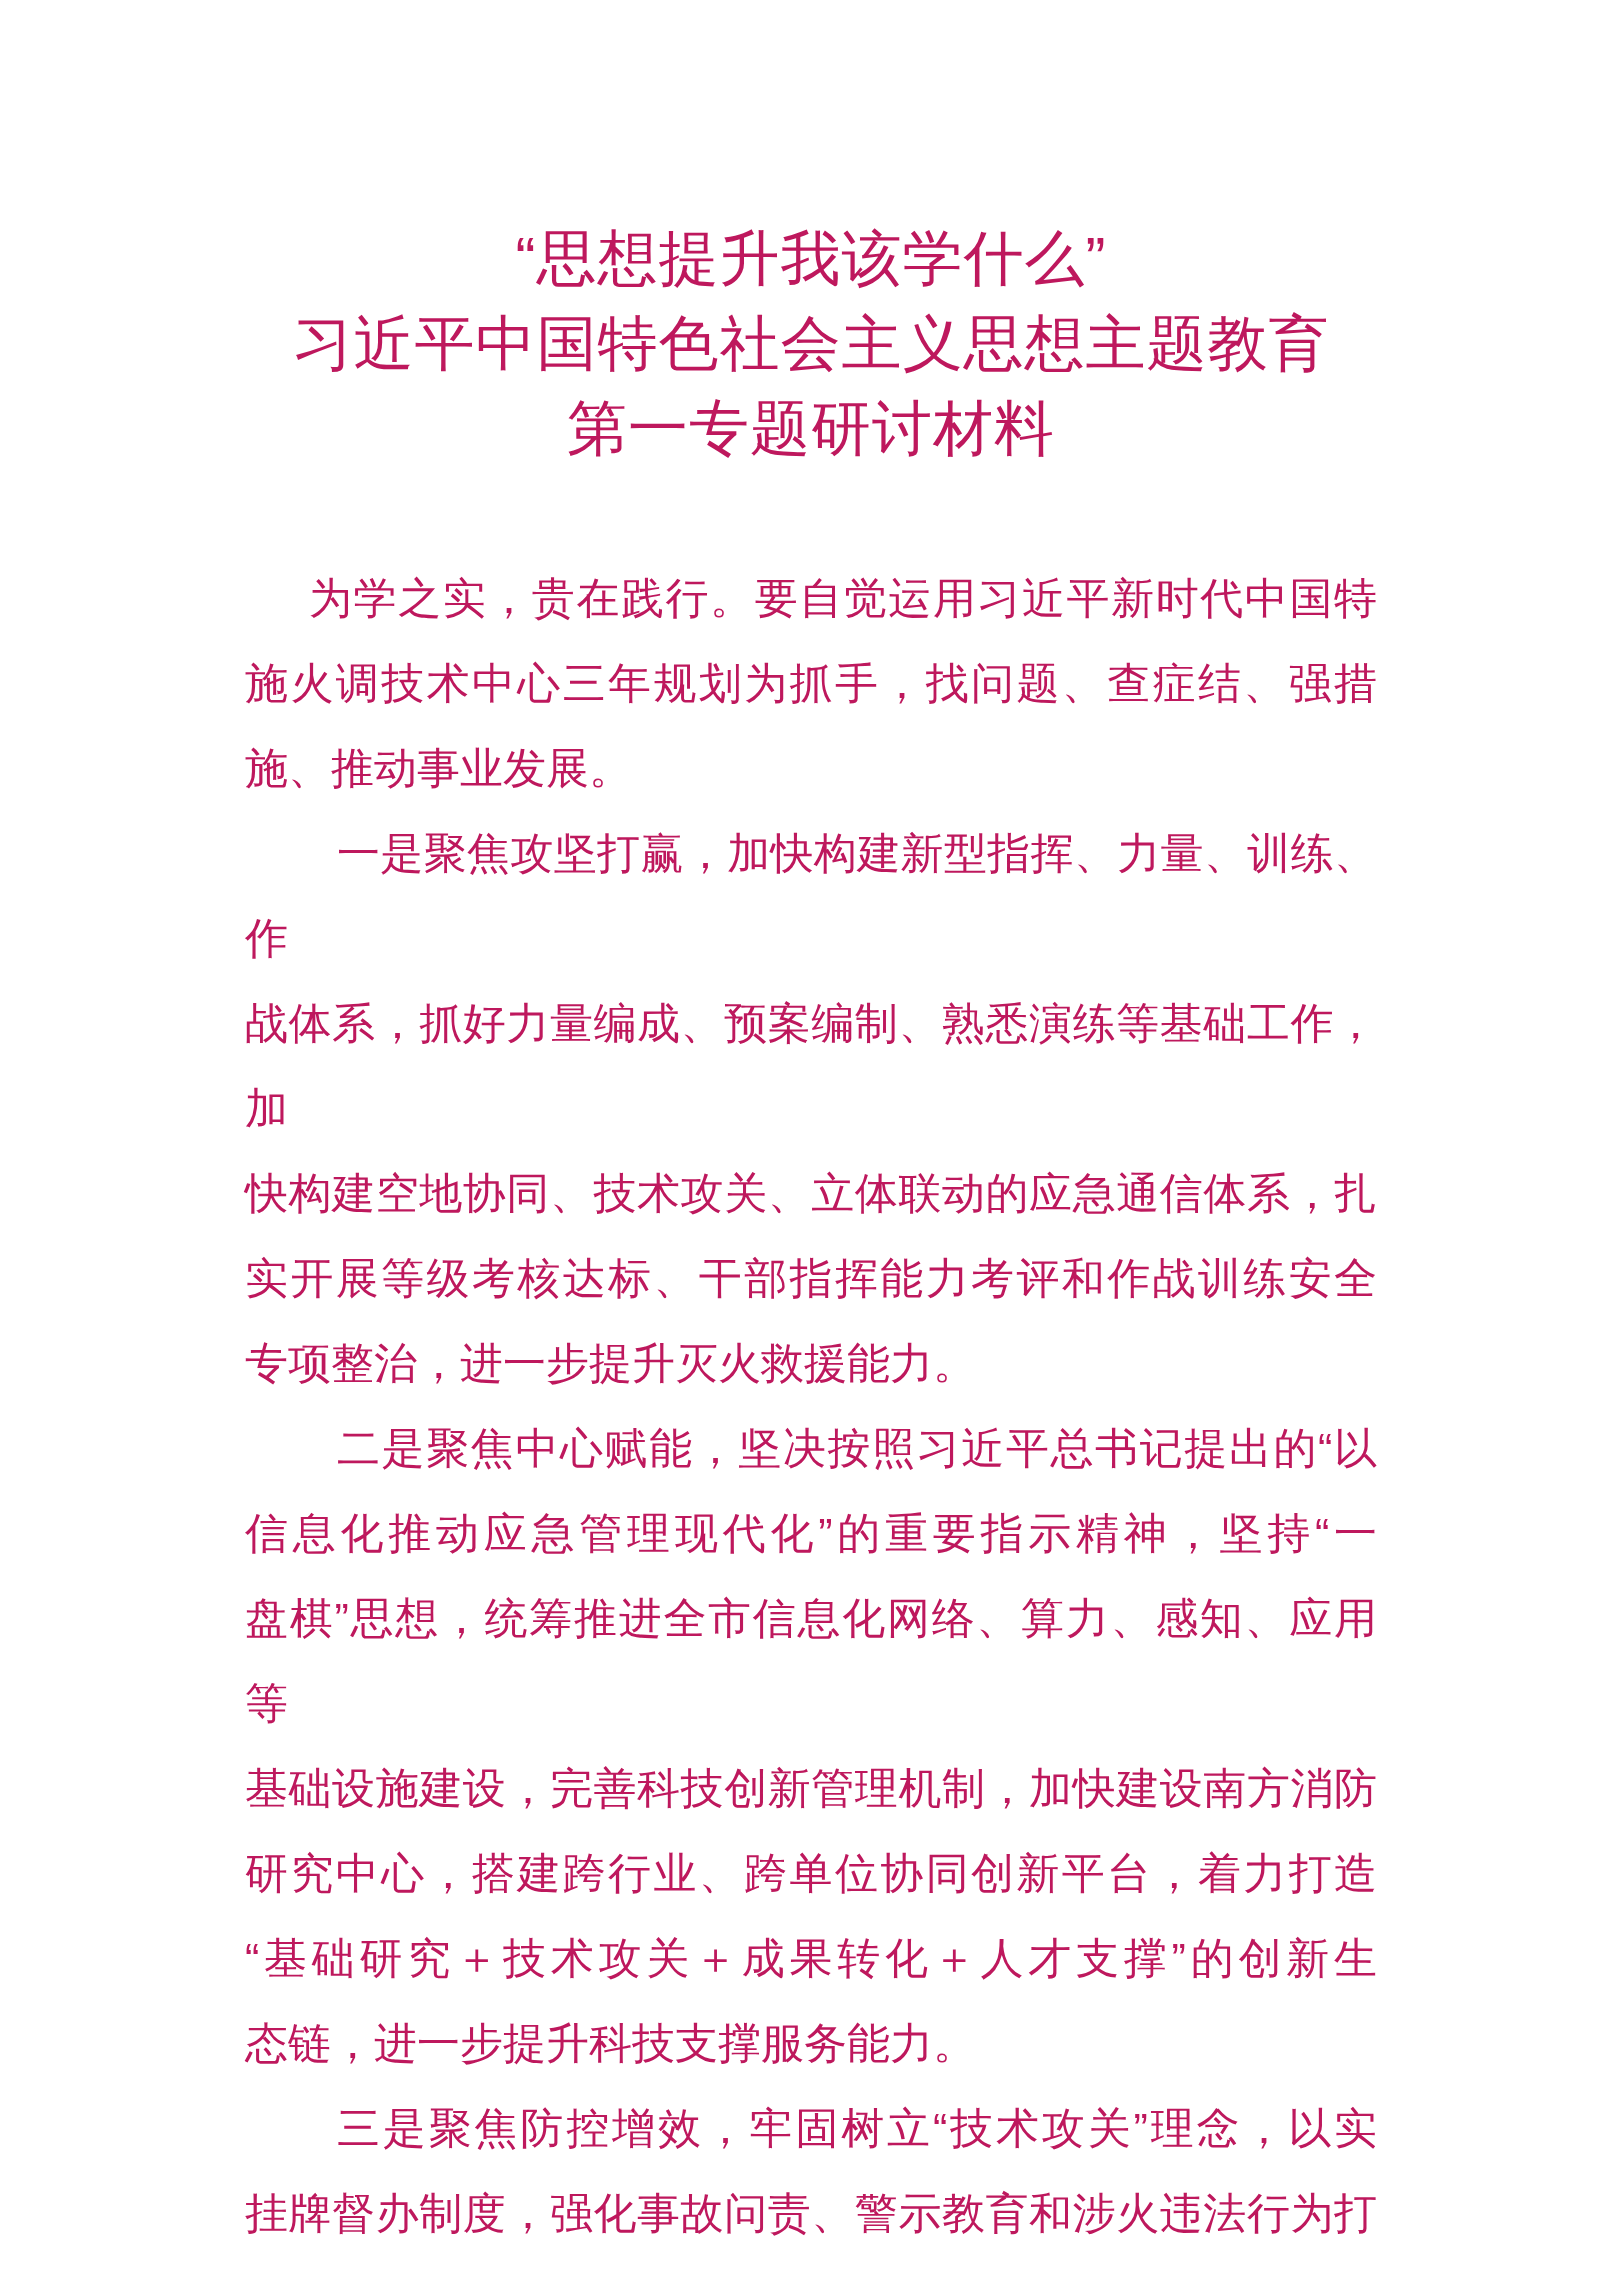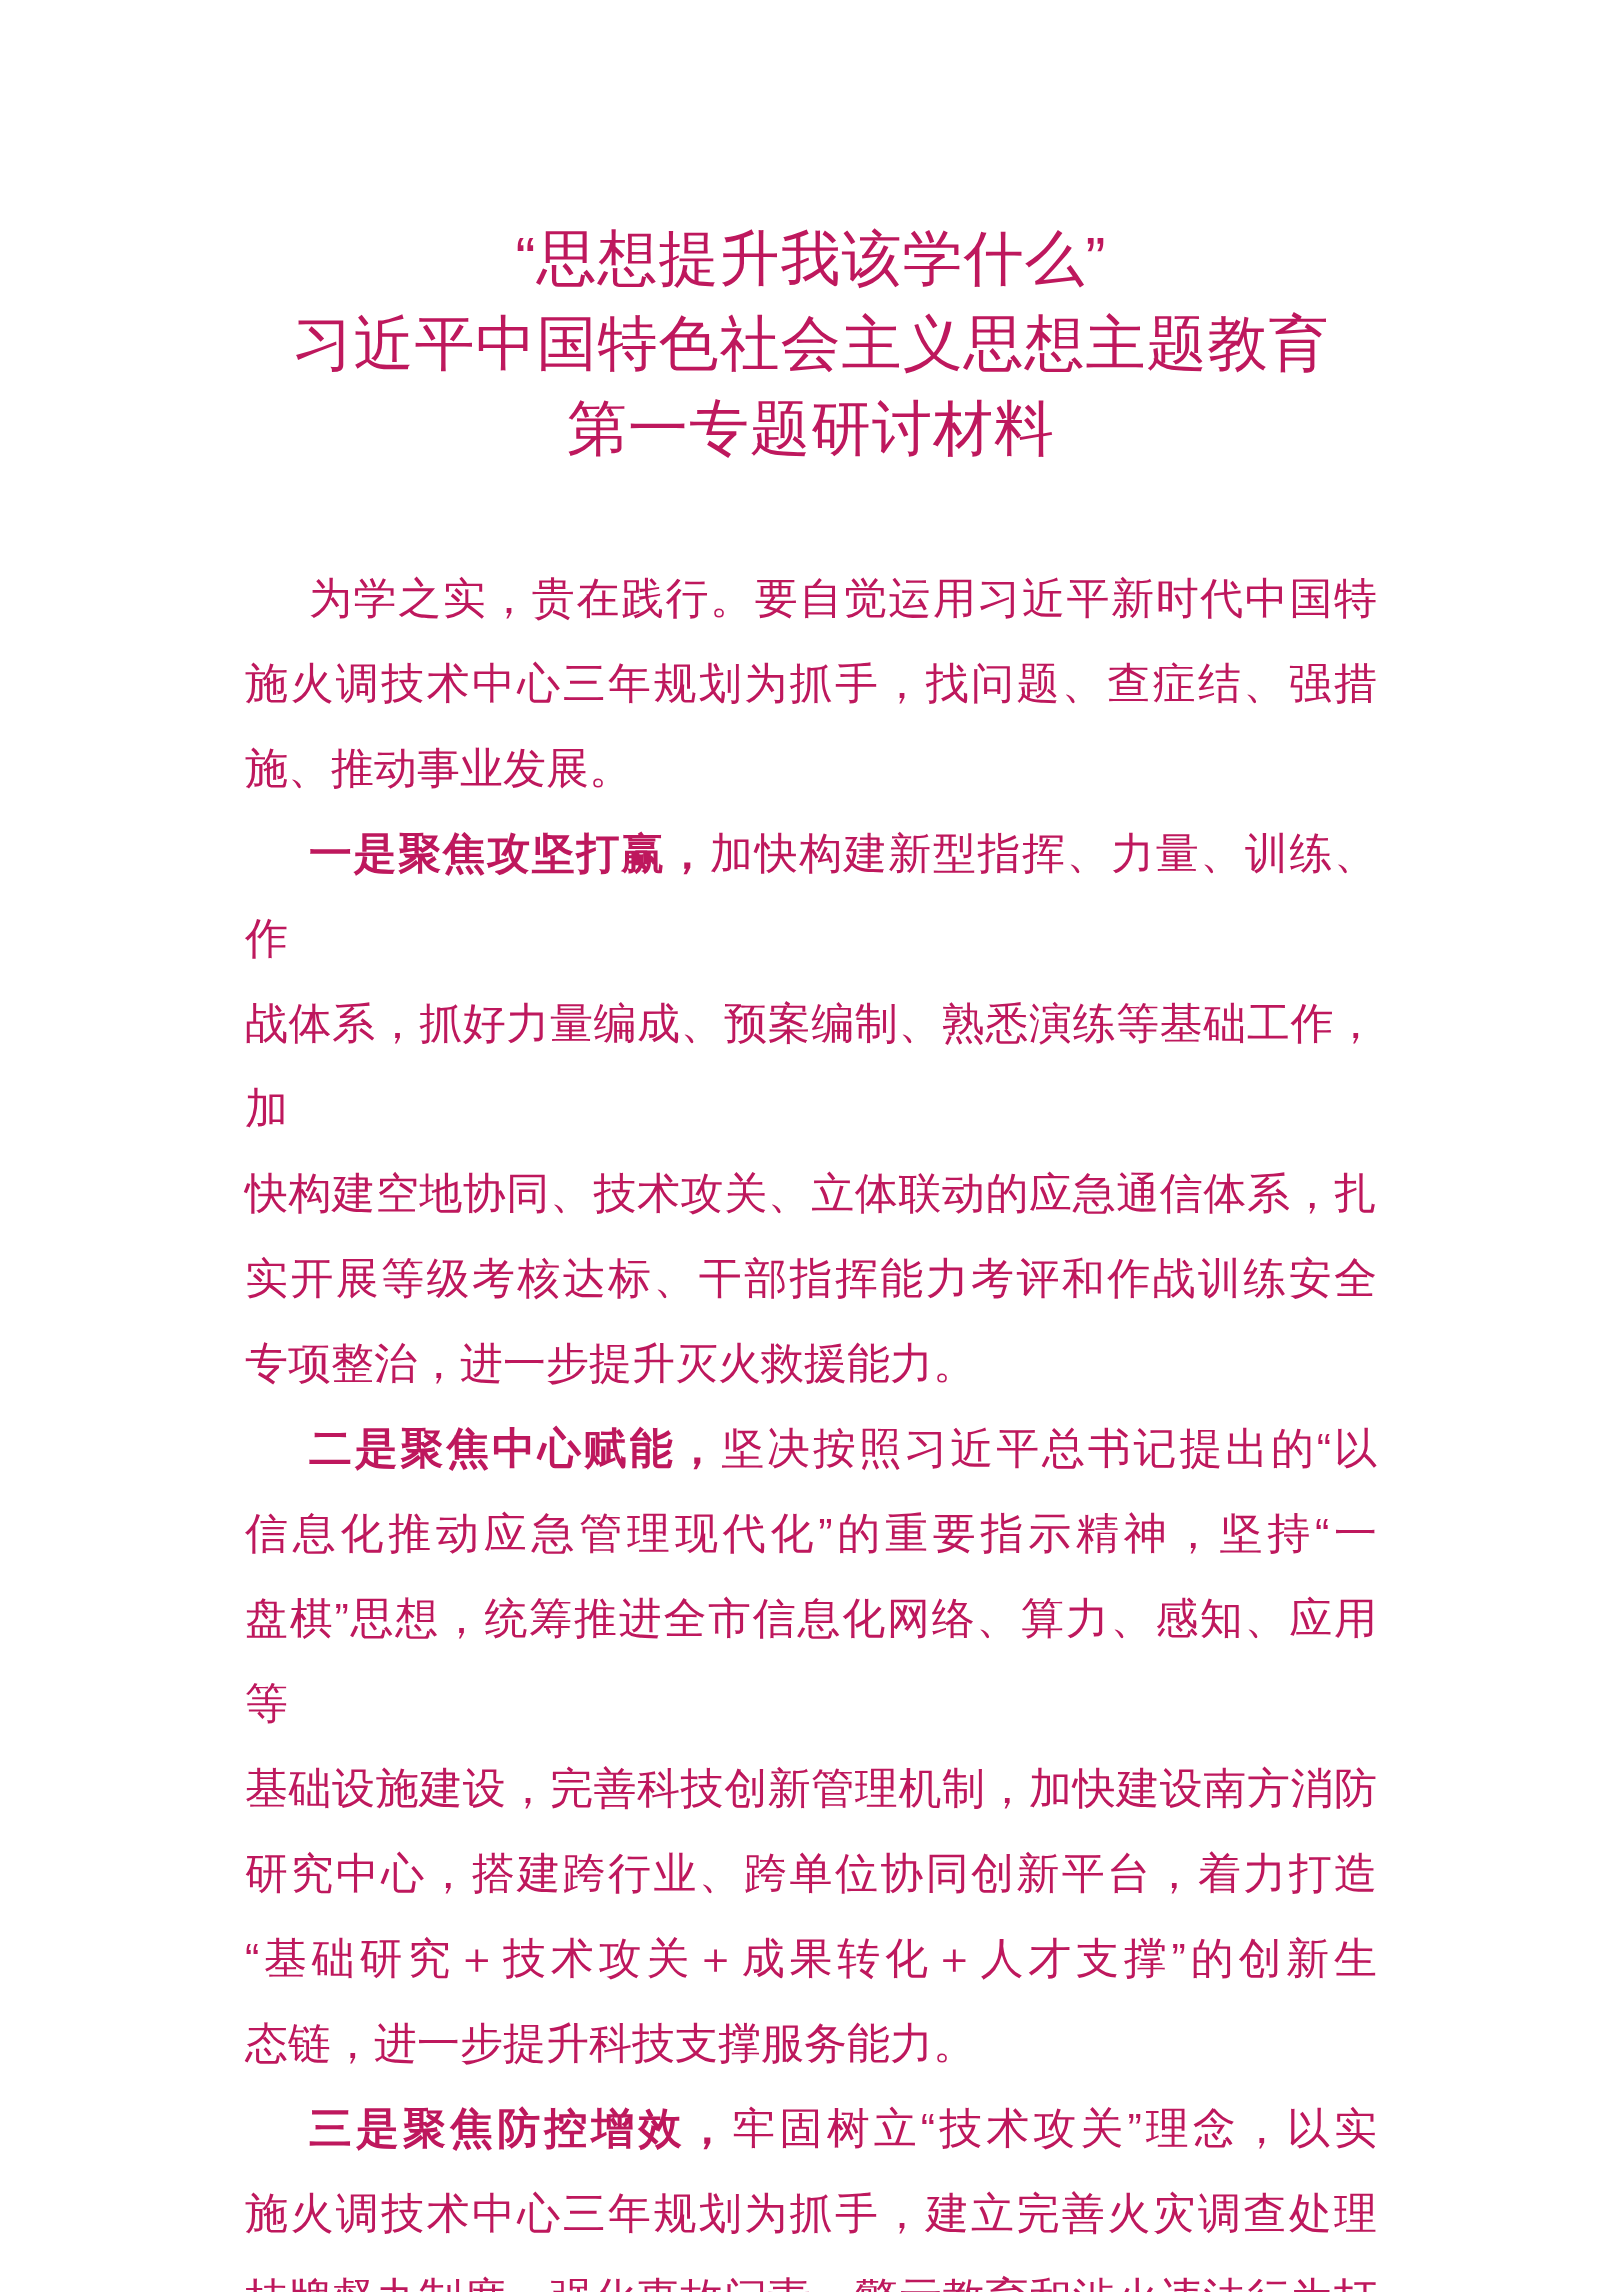--- a/index.html
+++ b/index.html
@@ -40,21 +40,22 @@
     text-align-last: justify;
     text-justify: inter-character;
   }
   .line.final {
     text-align-last: left;
   }
   .line.first {
     text-indent: 64px;
   }
   .lead-bold {
-    font-weight: 700;
+    font-weight: 400;
+    margin-left: 28px;
   }
 </style>
 </head>
 <body>
 
 <div class="page">
   <div class="content">
     <div class="title">
         <div class="title-line">“思想提升我该学什么”</div>
         <div class="title-line">习近平中国特色社会主义思想主题教育</div>
@@ -78,19 +79,18 @@
           <div class="line first"><span class="lead-bold">二是聚焦中心赋能，</span><span>坚决按照习近平总书记提出的“以</span></div>
           <div class="line"><span>信息化推动应急管理现代化”的重要指示精神，坚持“一</span></div>
           <div class="line"><span>盘棋”思想，统筹推进全市信息化网络、算力、感知、应用等</span></div>
           <div class="line"><span>基础设施建设，完善科技创新管理机制，加快建设南方消防</span></div>
           <div class="line"><span>研究中心，搭建跨行业、跨单位协同创新平台，着力打造</span></div>
           <div class="line"><span>“基础研究＋技术攻关＋成果转化＋人才支撑”的创新生</span></div>
           <div class="line final"><span>态链，进一步提升科技支撑服务能力。</span></div>
         </div>
         <div class="para">
           <div class="line first"><span class="lead-bold">三是聚焦防控增效，</span><span>牢固树立“技术攻关”理念，以实</span></div>
-          <div class="line"><span>施火调技术中心三年规划为抓手，建立完善火灾调查处理</span></div>
           <div class="line"><span>挂牌督办制度，强化事故问责、警示教育和涉火违法行为打</span></div>
         </div>
       </div>
   </div>
 </div>
 
 
 </body></html>

